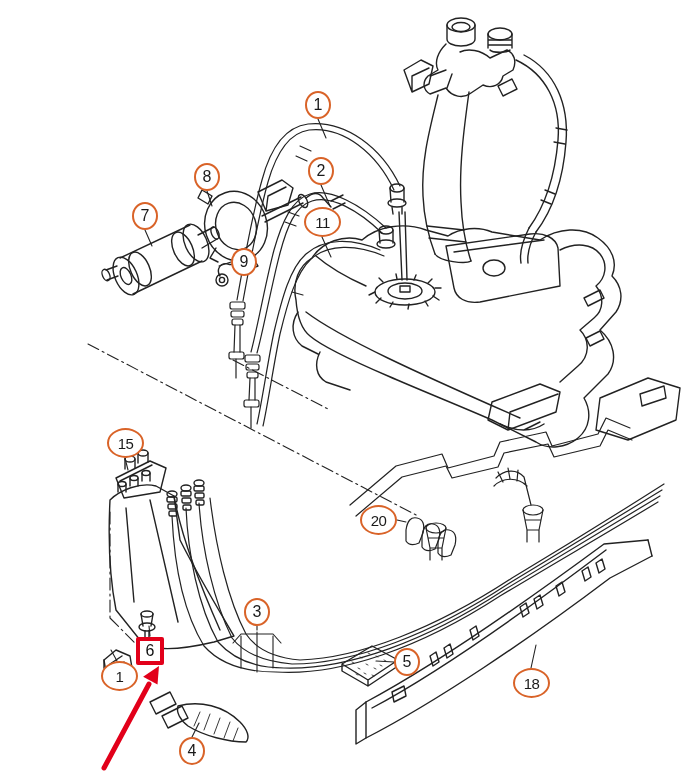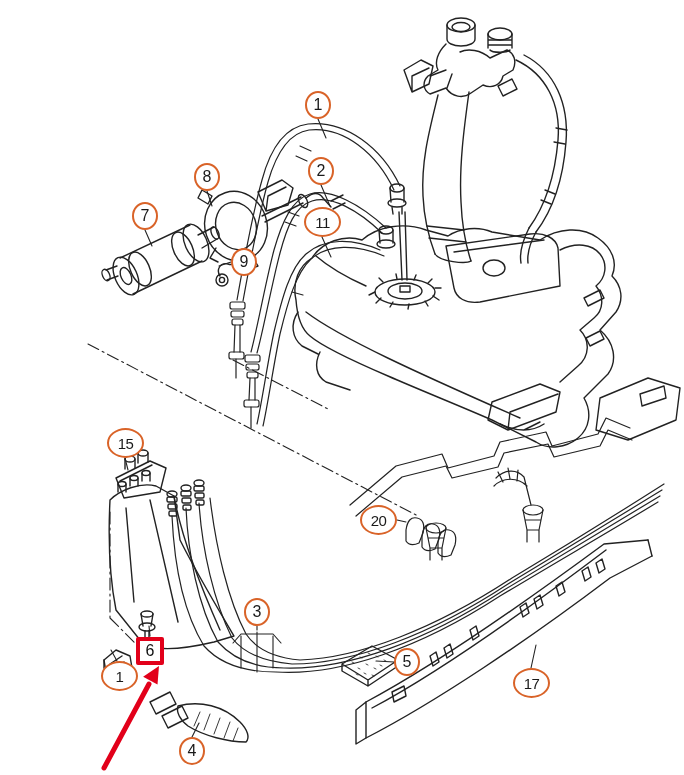--- a/index.html
+++ b/index.html
@@ -306,20 +306,20 @@
   <div class="callout double" style="left:101px;top:661px">
       <span>1</span>
     </div>
   <div class="callout single" style="left:394px;top:648px">
       <span>5</span>
     </div>
   <div class="callout single" style="left:179px;top:737px">
       <span>4</span>
     </div>
   <div class="callout double" style="left:513px;top:668px">
-      <span>17</span>
+      <span>18</span>
     </div>
 
   <div class="callout-box" style="left:136px;top:637px">
       <span>6</span>
     </div>
 
 </div>
 
 </body></html>

